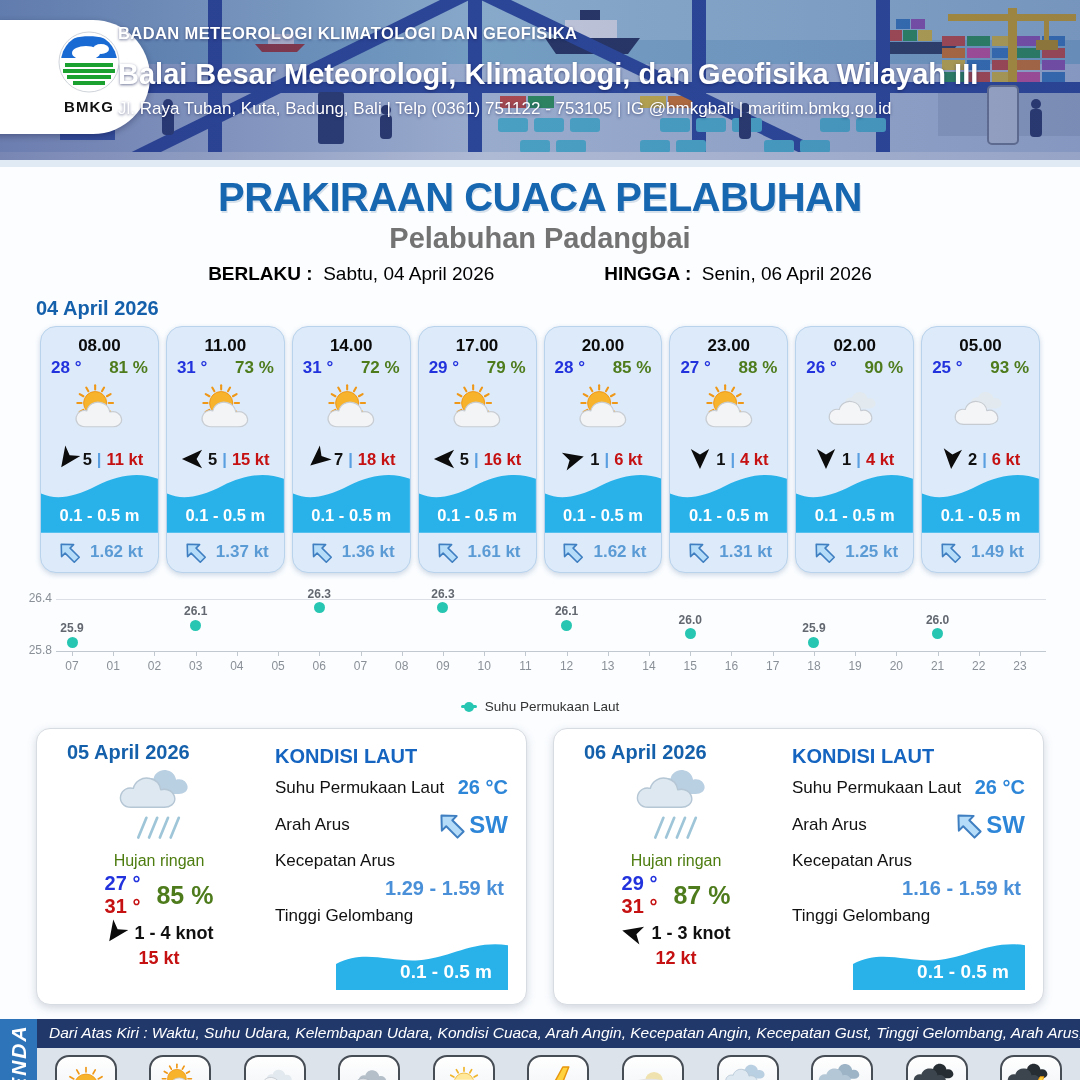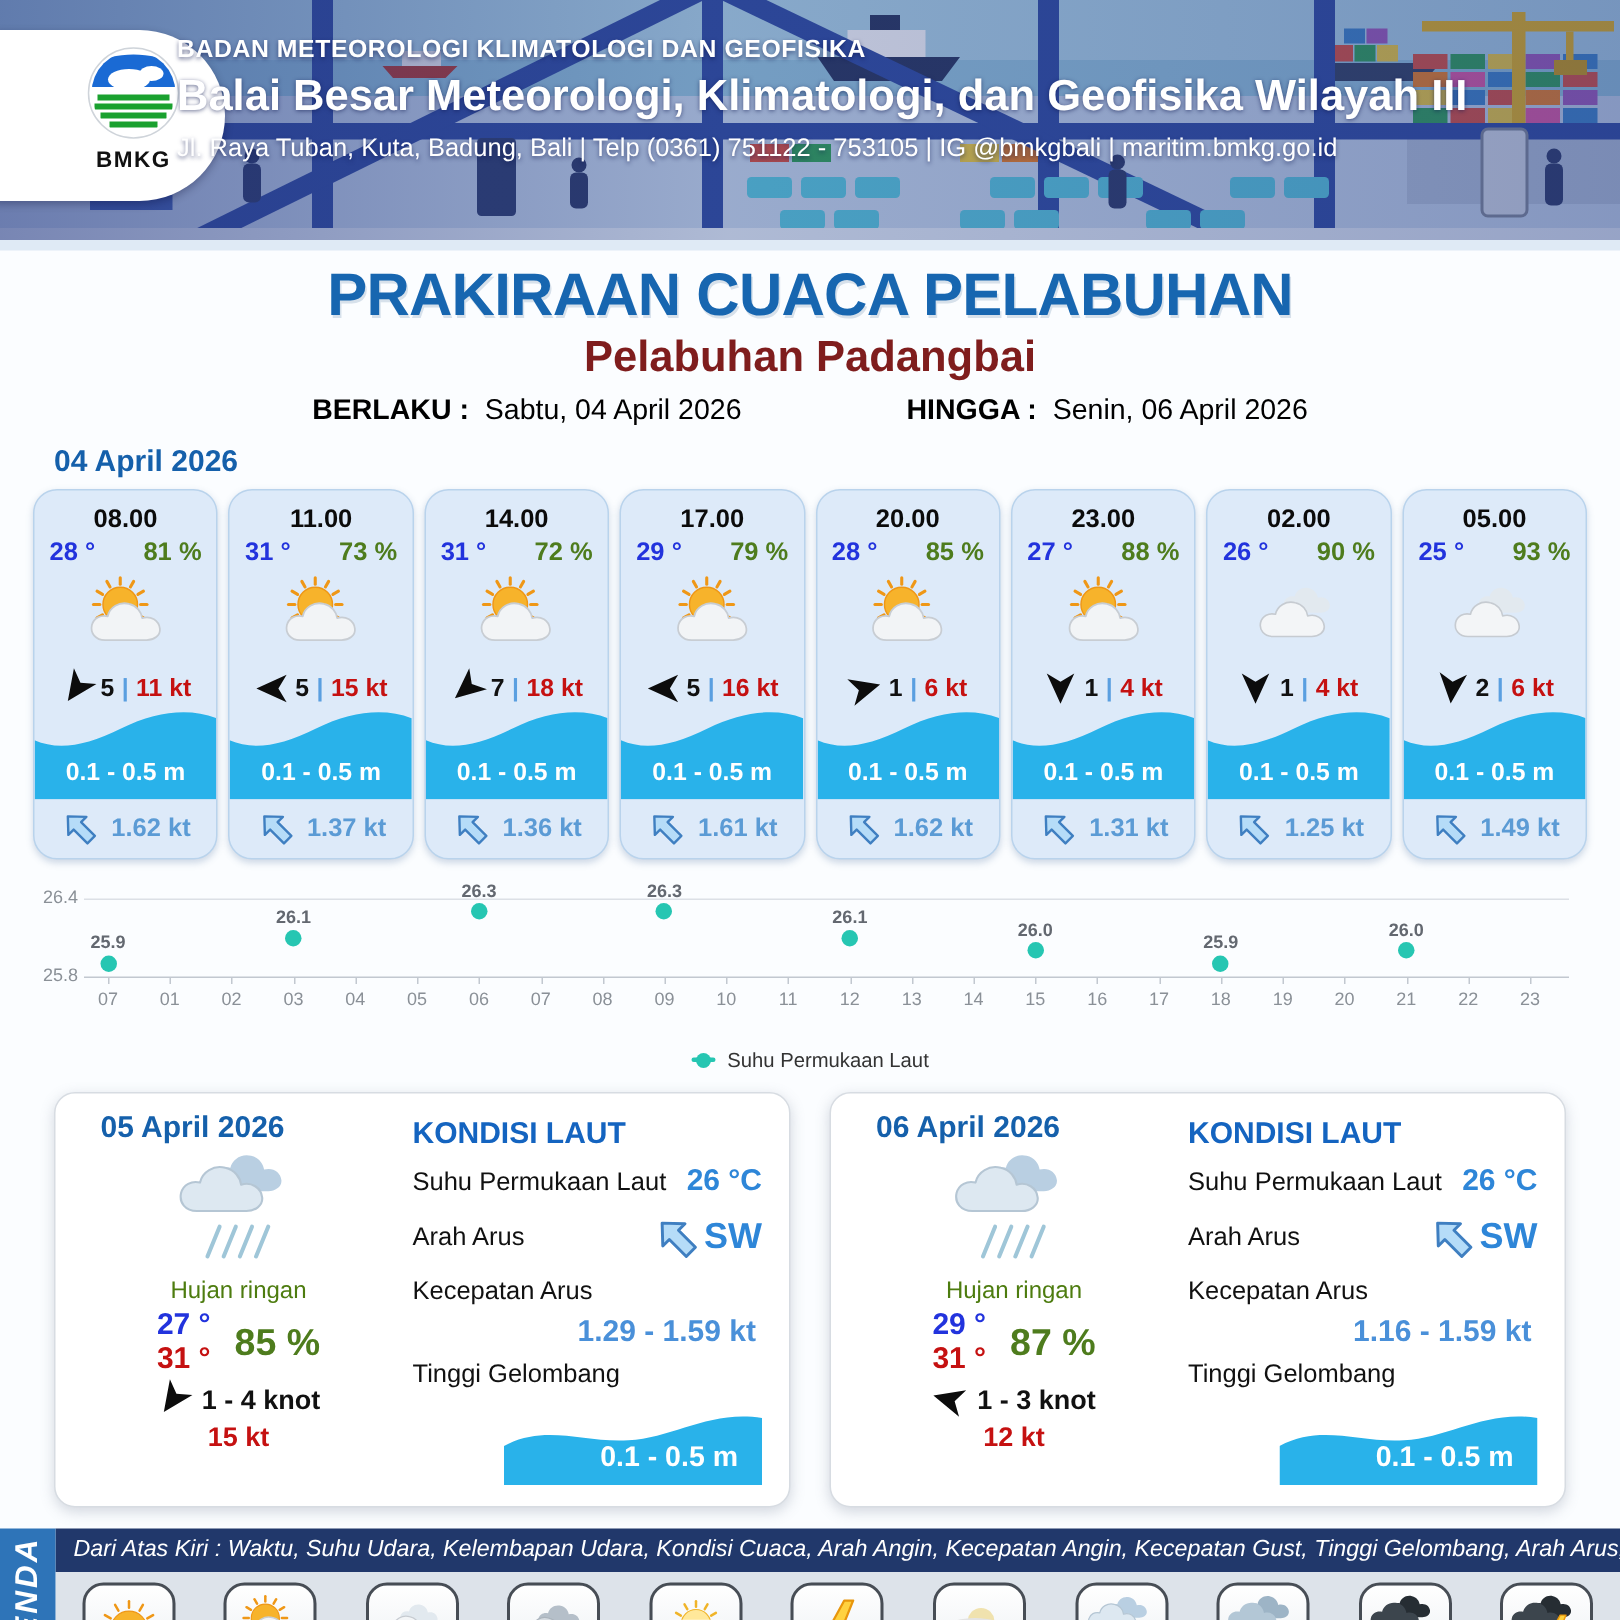--- a/index.html
+++ b/index.html
@@ -13,35 +13,35 @@
   .hero-overlay { position:absolute; inset:0;
     background:linear-gradient(90deg, rgba(38,55,130,.55), rgba(38,55,130,.25) 45%, rgba(38,55,130,.38)); }
   .logo-pill { position:absolute; left:-55px; top:20px; width:205px; height:114px;
     background:#fff; border-radius:60px; box-shadow:0 2px 6px rgba(0,0,40,.3); }
   .logo-mark { position:absolute; left:112px; top:10px; width:64px; height:64px; }
   .logo-text { position:absolute; left:110px; top:78px; width:68px; text-align:center;
     font-weight:bold; font-size:15px; letter-spacing:1px; color:#111; }
   .hero-text { position:absolute; left:118px; top:24px; color:#fff;
     text-shadow:0 1px 3px rgba(15,25,80,.6); }
   .agency { font-size:16.5px; font-weight:bold; letter-spacing:.4px; }
-  .office { font-size:29px; font-weight:bold; margin-top:5px; }
+  .office { font-size:29px; font-weight:bold; margin-top:15px; }
   .address { font-size:17px; margin-top:8px; }
   .hero-strip { height:7px; background:#dfeaf5; }
 
   
   .titles { text-align:center; padding-top:8px; }
   .titles h1 { font-size:40px; font-weight:800; color:#1766b0; letter-spacing:-.5px;
     text-shadow:1px 2px 0 rgba(170,190,210,.45); }
-  .titles h2 { font-size:29px; font-weight:bold; color:#7f1d1d; margin-top:2px; }
+  .titles h2 { font-size:29px; font-weight:bold; color:#737373; margin-top:2px; }
   .valid-row { display:flex; justify-content:center; gap:110px; margin-top:8px; font-size:19px; color:#000; }
   .vl { font-weight:bold;margin-top:40px; }
 
   
   .fc-date { margin:12px 0 6px 36px; font-size:20px; font-weight:bold; color:#1560ab; }
-  .cards { display:flex; gap:7px; margin:0 22px;align-items:flex-end; }
+  .cards { display:flex; gap:7px; margin:0 40px;align-items:flex-end; }
   .card { flex:1; height:247px; background:#ddeaf9; border:1px solid #b9d3ec; border-radius:16px;
     overflow:hidden; box-shadow:0 2px 5px rgba(100,130,170,.3); display:flex; flex-direction:column; }
   .c-time { text-align:center; font-weight:bold; font-size:17px; margin-top:9px; color:#0b0b0b; }
   .c-th { display:flex; justify-content:space-between; padding:2px 10px 0; font-weight:bold; font-size:17px; }
   .c-temp { color:#2233dd; } .c-hum { color:#4e7c1d; }
   .c-icon { height:64px; display:flex; align-items:center; justify-content:center; margin-top:2px; }
   .c-wind { display:flex; align-items:center; justify-content:center; gap:5px;
     font-size:16.5px; font-weight:bold; margin-top:4px; color:#111; }
   .c-wind .sep { color:#5a9fe0; font-weight:bold; }
   .c-gust { color:#c51111; }

